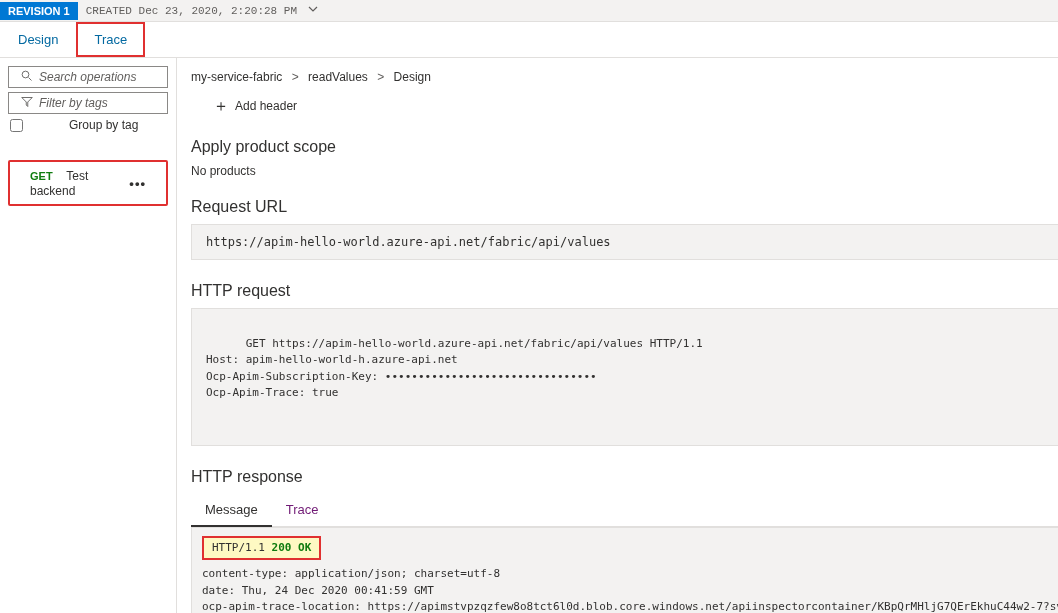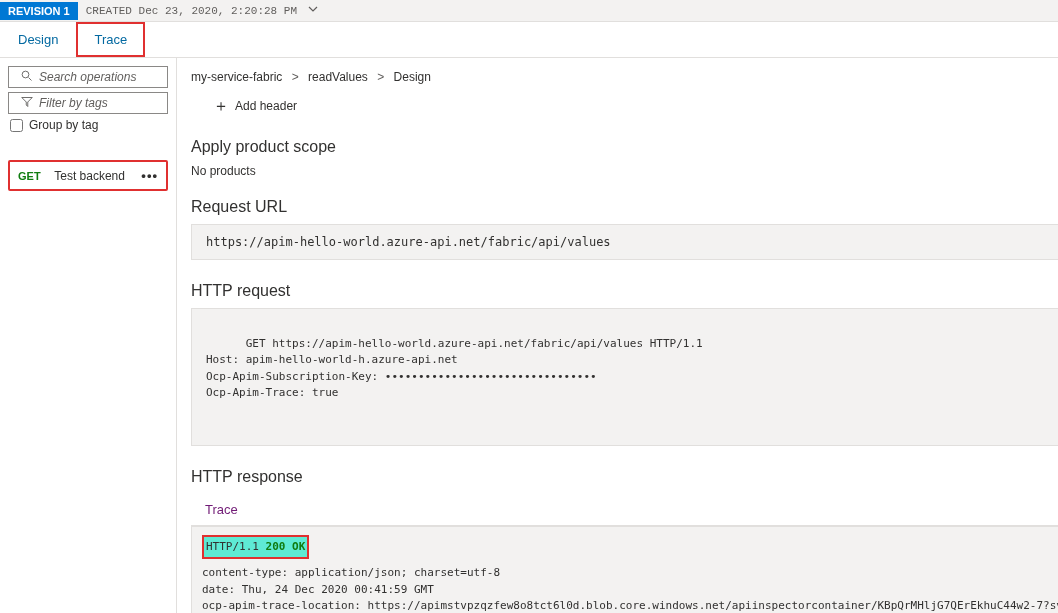--- a/index.html
+++ b/index.html
@@ -10,40 +10,40 @@
 .rev-info .label { color: #605e5c; }
 .chev { color: #605e5c; margin-left: 4px; }
 .tabbar { display: flex; border-bottom: 1px solid #e1dfdd; background: #fff; }
 .tab { padding: 8px 16px; color: #0369a1; font-size: 13px; cursor: pointer; border: 2px solid transparent; }
 .tab.framed { border: 2px solid #e03030; background: #fff; }
 .layout { display: flex; }
 .sidebar { width: 178px; border-right: 1px solid #e1dfdd; padding: 8px; }
 .sb-input { width: 160px; border: 1px solid #8a8886; height: 22px; display: flex; align-items: center; padding: 0 6px; margin-bottom: 4px; background: #fff; }
 .sb-input svg { flex-shrink: 0; }
 .sb-input span { color: #605e5c; font-size: 12px; margin-left: 6px; font-style: italic; }
-.sb-group { display: flex; align-items: center; font-size: 12px; color: #323130; margin: 4px 2px; }
+.sb-group { display: flex; align-items: center; font-size: 12px; color: #323130; margin: 4px 2px; gap: 40px; }
 .sb-group input { margin-right: 6px; }
-.op-card { border: 2px solid #e03030; border-radius: 2px; margin-top: 28px; padding: 6px 8px; display: flex; align-items: center; justify-content: space-between; }
+.op-card { border: 2px solid #e03030; border-radius: 2px; margin-top: 28px; padding: 6px 20px; display: flex; align-items: center; justify-content: space-between; }
 .op-method { color: #107c10; font-weight: 600; font-size: 11px; }
 .op-name { color: #323130; font-size: 12px; margin-left: 10px; }
 .op-more { color: #323130; letter-spacing: 1px; cursor: pointer; font-weight: bold; }
 .main { flex: 1; padding: 12px 20px 20px 14px; }
 .breadcrumb { font-size: 12px; color: #323130; margin-bottom: 14px; }
 .breadcrumb .sep { color: #605e5c; margin: 0 6px; }
 .add-header { display: inline-flex; align-items: center; font-size: 12px; margin-bottom: 20px; color: #323130; cursor: pointer; padding-left: 22px; }
 .add-header .plus { font-size: 16px; margin-right: 6px; line-height: 1; }
 .sect-title { font-size: 16px; font-weight: 400; margin-bottom: 8px; margin-top: 4px; }
 .no-products { font-size: 12px; color: #323130; margin-bottom: 20px; }
 .urlbox { background: #f3f2f1; border: 1px solid #e1dfdd; padding: 10px 14px; font-family: Consolas, monospace; font-size: 12px; color: #323130; margin-bottom: 22px; }
 .reqbox { background: #f3f2f1; border: 1px solid #e1dfdd; padding: 10px 14px; font-family: Consolas, monospace; font-size: 11px; color: #323130; margin-bottom: 22px; position: relative; white-space: pre; line-height: 1.5; }
 .resp-tabs { display: flex; align-items: center; border-bottom: 1px solid #e1dfdd; margin-bottom: 0; }
 .resp-tab { padding: 8px 14px; font-size: 13px; color: #701a75; cursor: pointer; }
 .resp-tab.active { color: #323130; border-bottom: 2px solid #323130; margin-bottom: -1px; }
 .respbox { background: #f3f2f1; border: 1px solid #e1dfdd; padding: 8px 10px 10px 10px; font-family: Consolas, monospace; font-size: 11px; color: #323130; line-height: 1.5; overflow: hidden; }
-.status-line { display: inline-block; border: 2px solid #e03030; padding: 2px 2px; margin-bottom: 6px; background: #5eead4; }
+.status-line { display: inline-block; border: 2px solid #e03030; padding: 2px 8px; margin-bottom: 6px; background: #fef9c3; }
 .status-line .ok { color: #107c10; font-weight: 600; }
 .resp-headers { white-space: pre; }
 </style>
 </head>
 <body>
 
 <div class="topbar">
   <div class="rev-badge">REVISION 1</div>
   <div class="rev-info">
     <span class="label">CREATED</span>
@@ -118,20 +118,21 @@
     <div class="reqbox">
       <span style="white-space:pre;">GET https://apim-hello-world.azure-api.net/fabric/api/values HTTP/1.1
 Host: apim-hello-world-h.azure-api.net
 Ocp-Apim-Subscription-Key: ••••••••••••••••••••••••••••••••
 Ocp-Apim-Trace: true</span>
       
     </div>
 
     <div class="sect-title">HTTP response</div>
     <div class="resp-tabs">
+      <div class="resp-tab active">Message</div>
       <div class="resp-tab">Trace</div>
 
     </div>
     <div class="respbox">
       <div class="status-line">
         <span>HTTP/1.1</span>
         <span class="ok">200 OK</span>
       </div>
       <div class="resp-headers">content-type: application/json; charset=utf-8
 date: Thu, 24 Dec 2020 00:41:59 GMT

